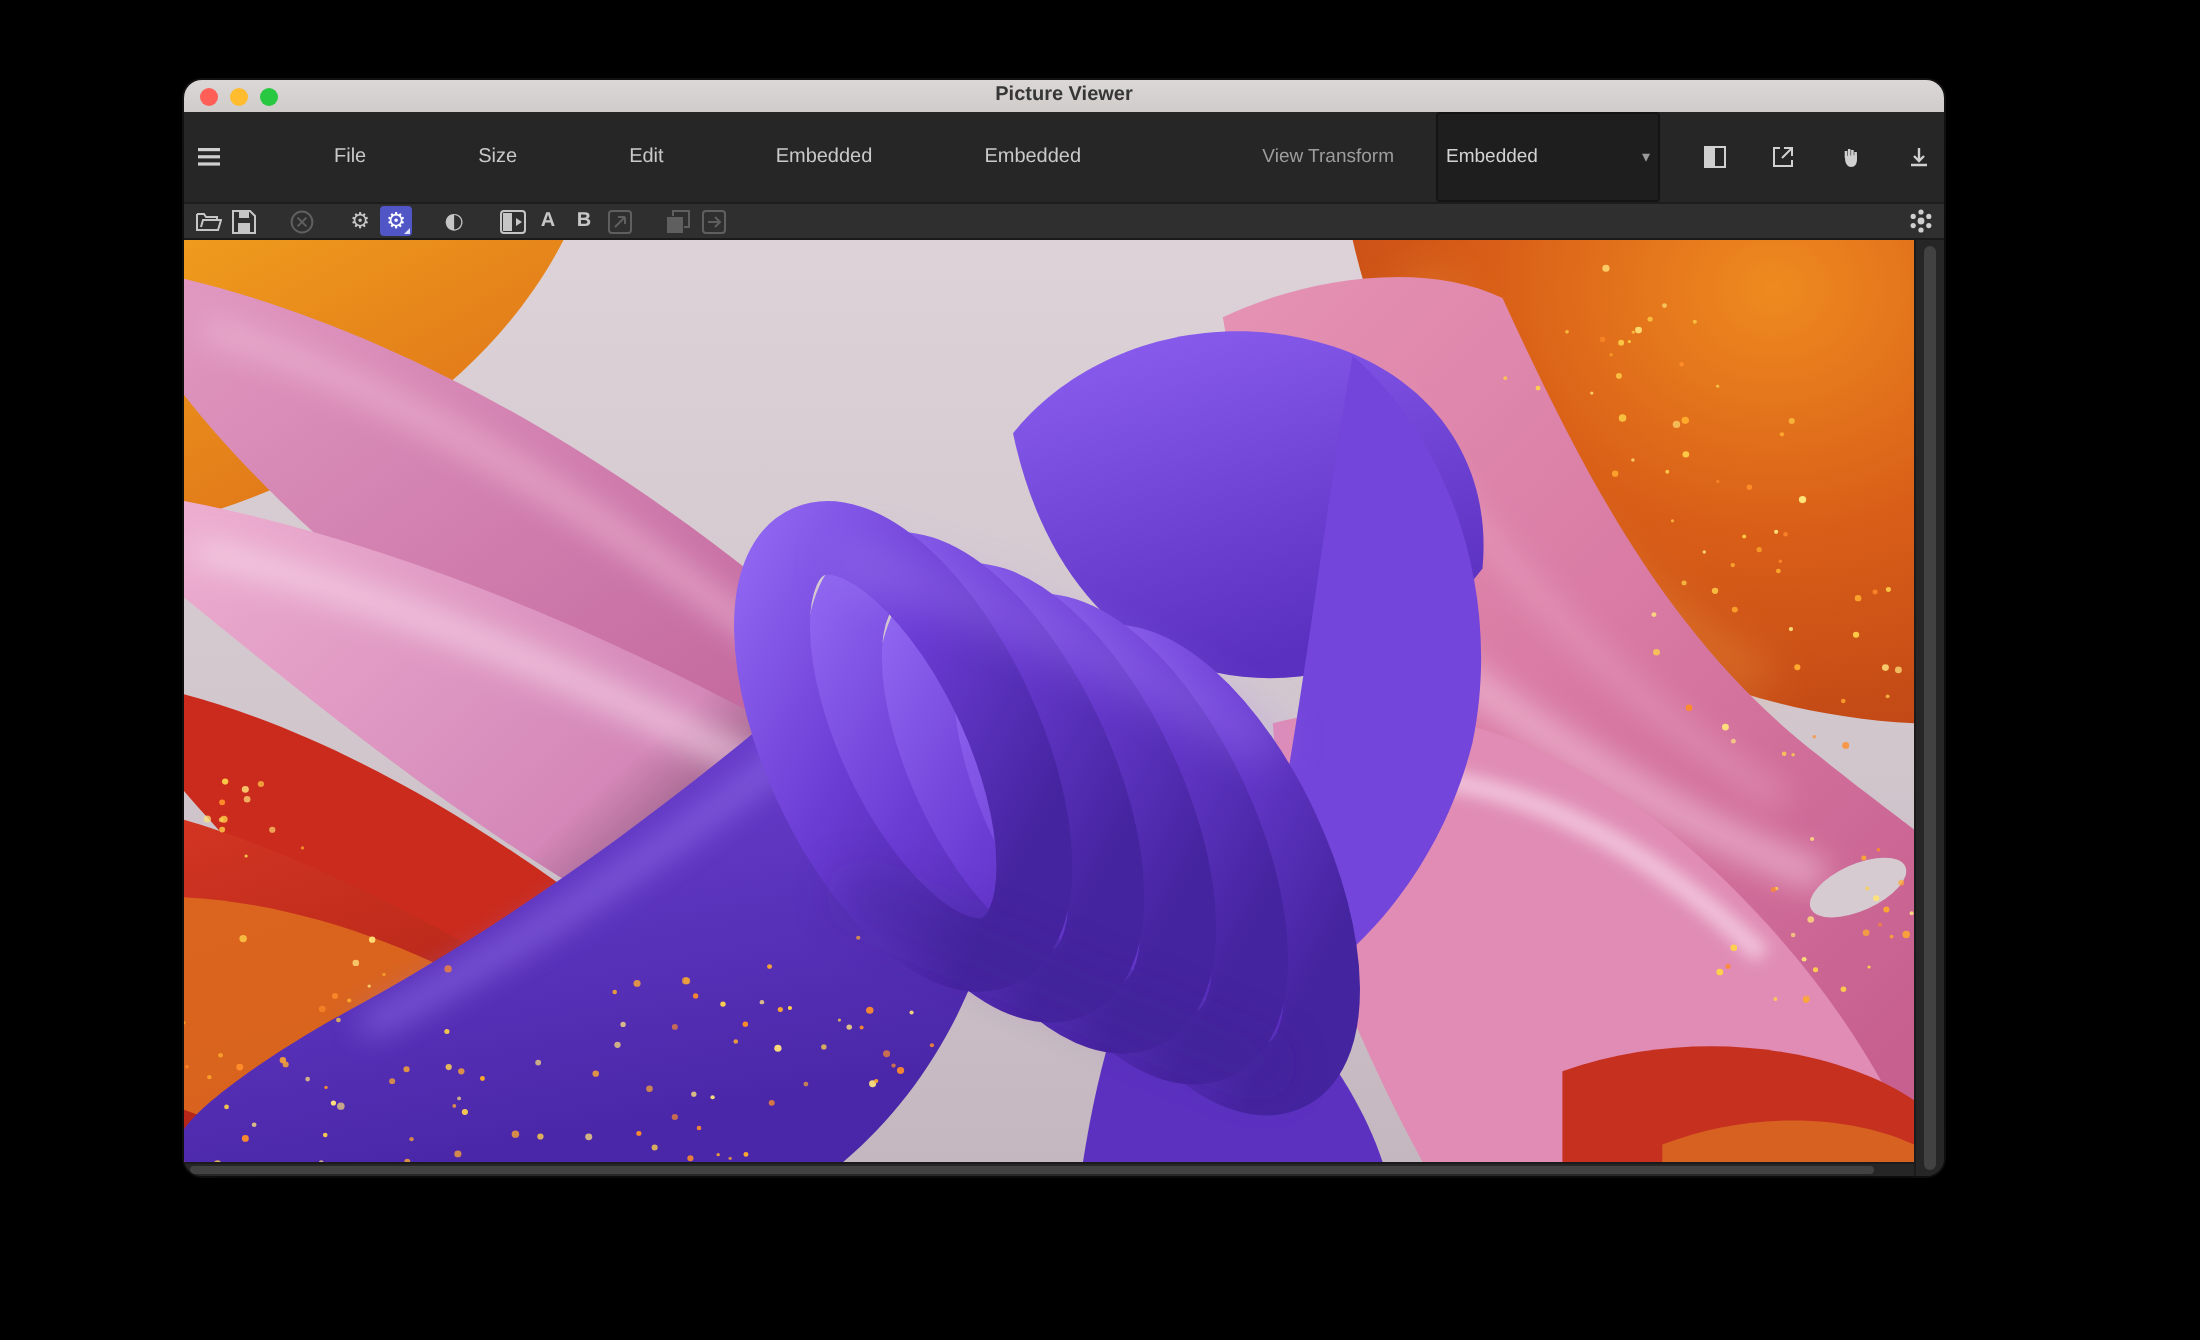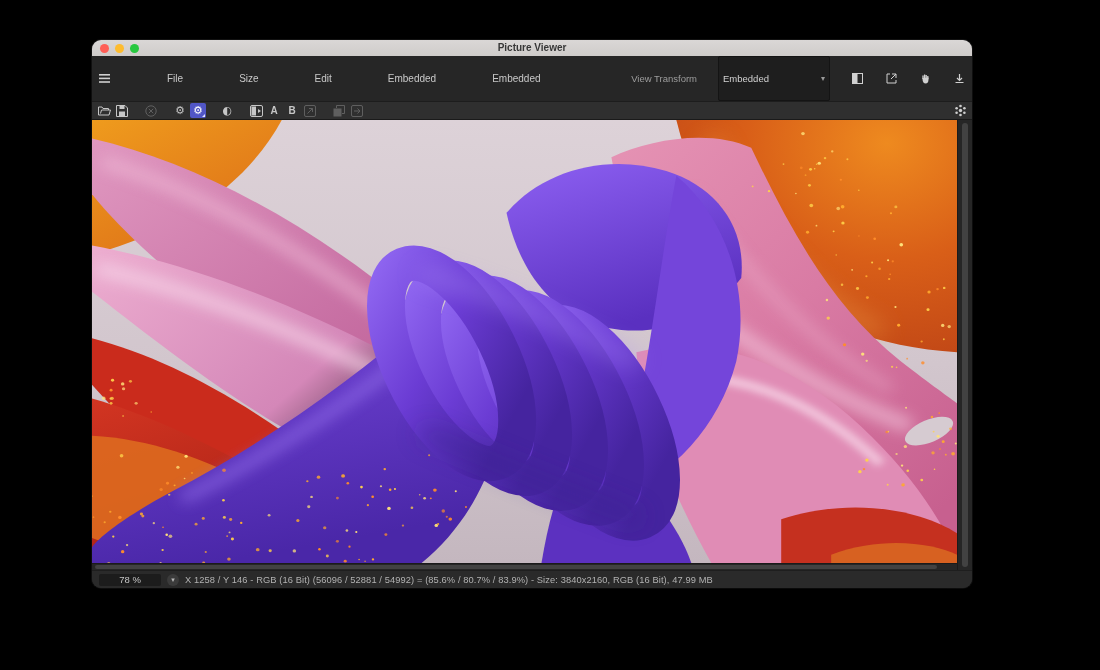--- a/index.html
+++ b/index.html
@@ -485,19 +485,14 @@
       </div>
       <div class="hscroll">
           <div class="hthumb"></div>
         </div>
     </div>
     <div class="vscroll">
         <div class="vthumb"></div>
       </div>
   </div>
 
-  <div class="statusbar">
-    <span class="zoomfield">78 %</span>
-    <span class="zoomdrop">▾</span>
-    <span class="status-text">X 1258 / Y 146 - RGB (16 Bit) (56096 / 52881 / 54992) = (85.6% / 80.7% / 83.9%) - Size: 3840x2160, RGB (16 Bit), 47.99 MB</span>
-  </div>
 
 </div>
 
 </body></html>

